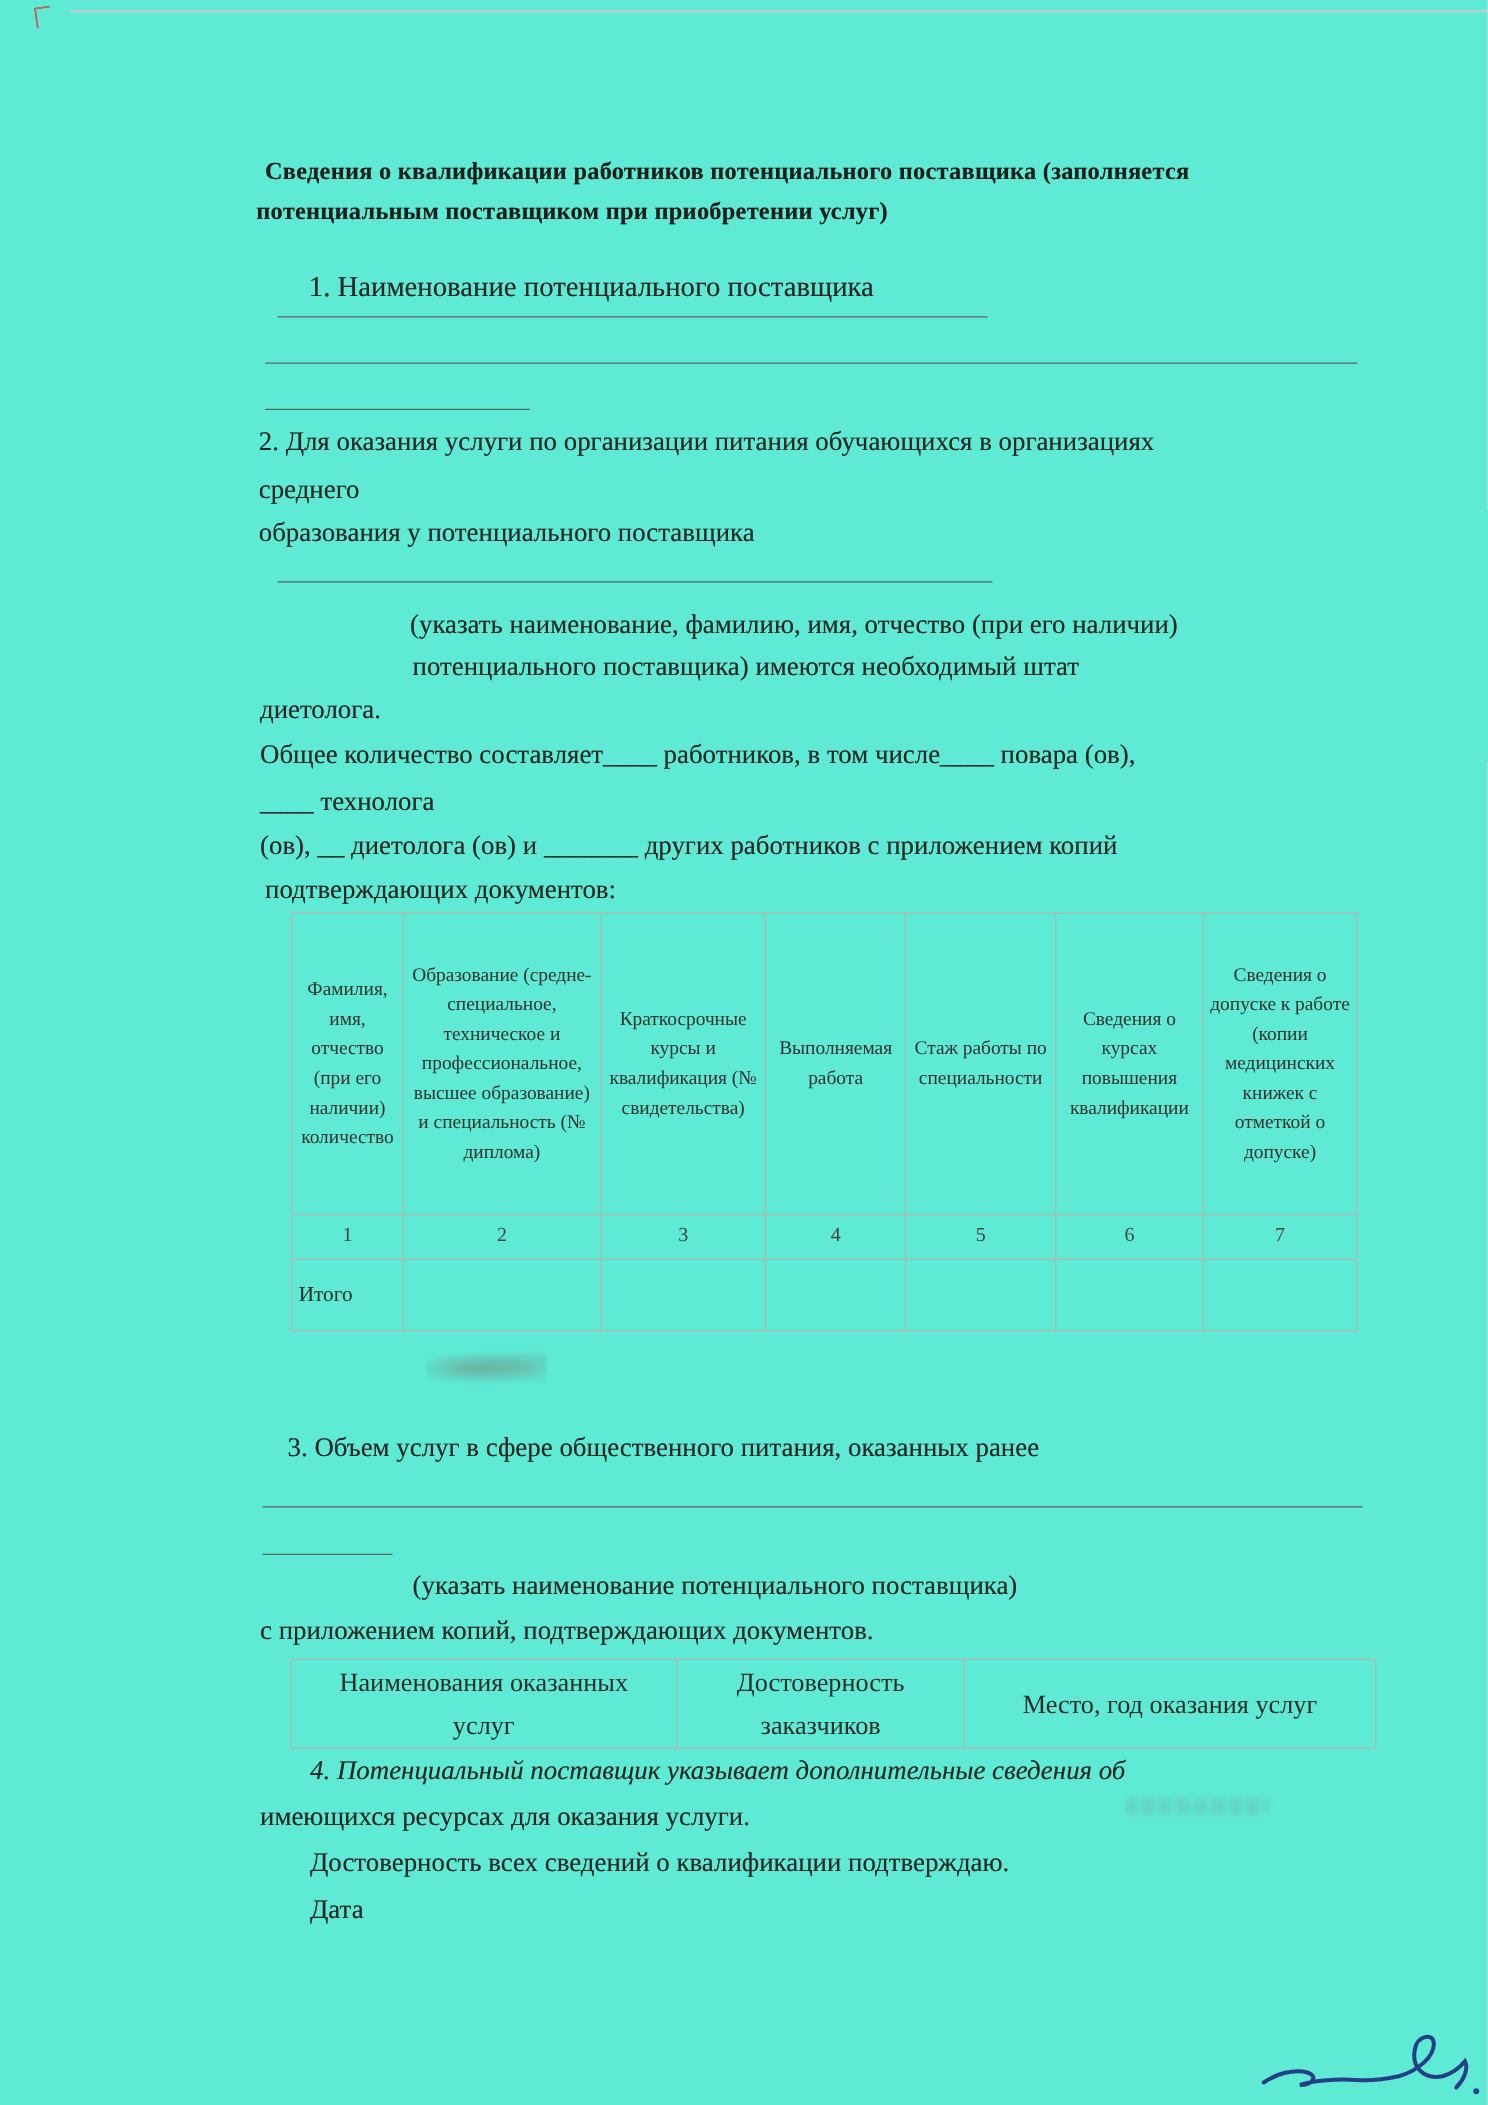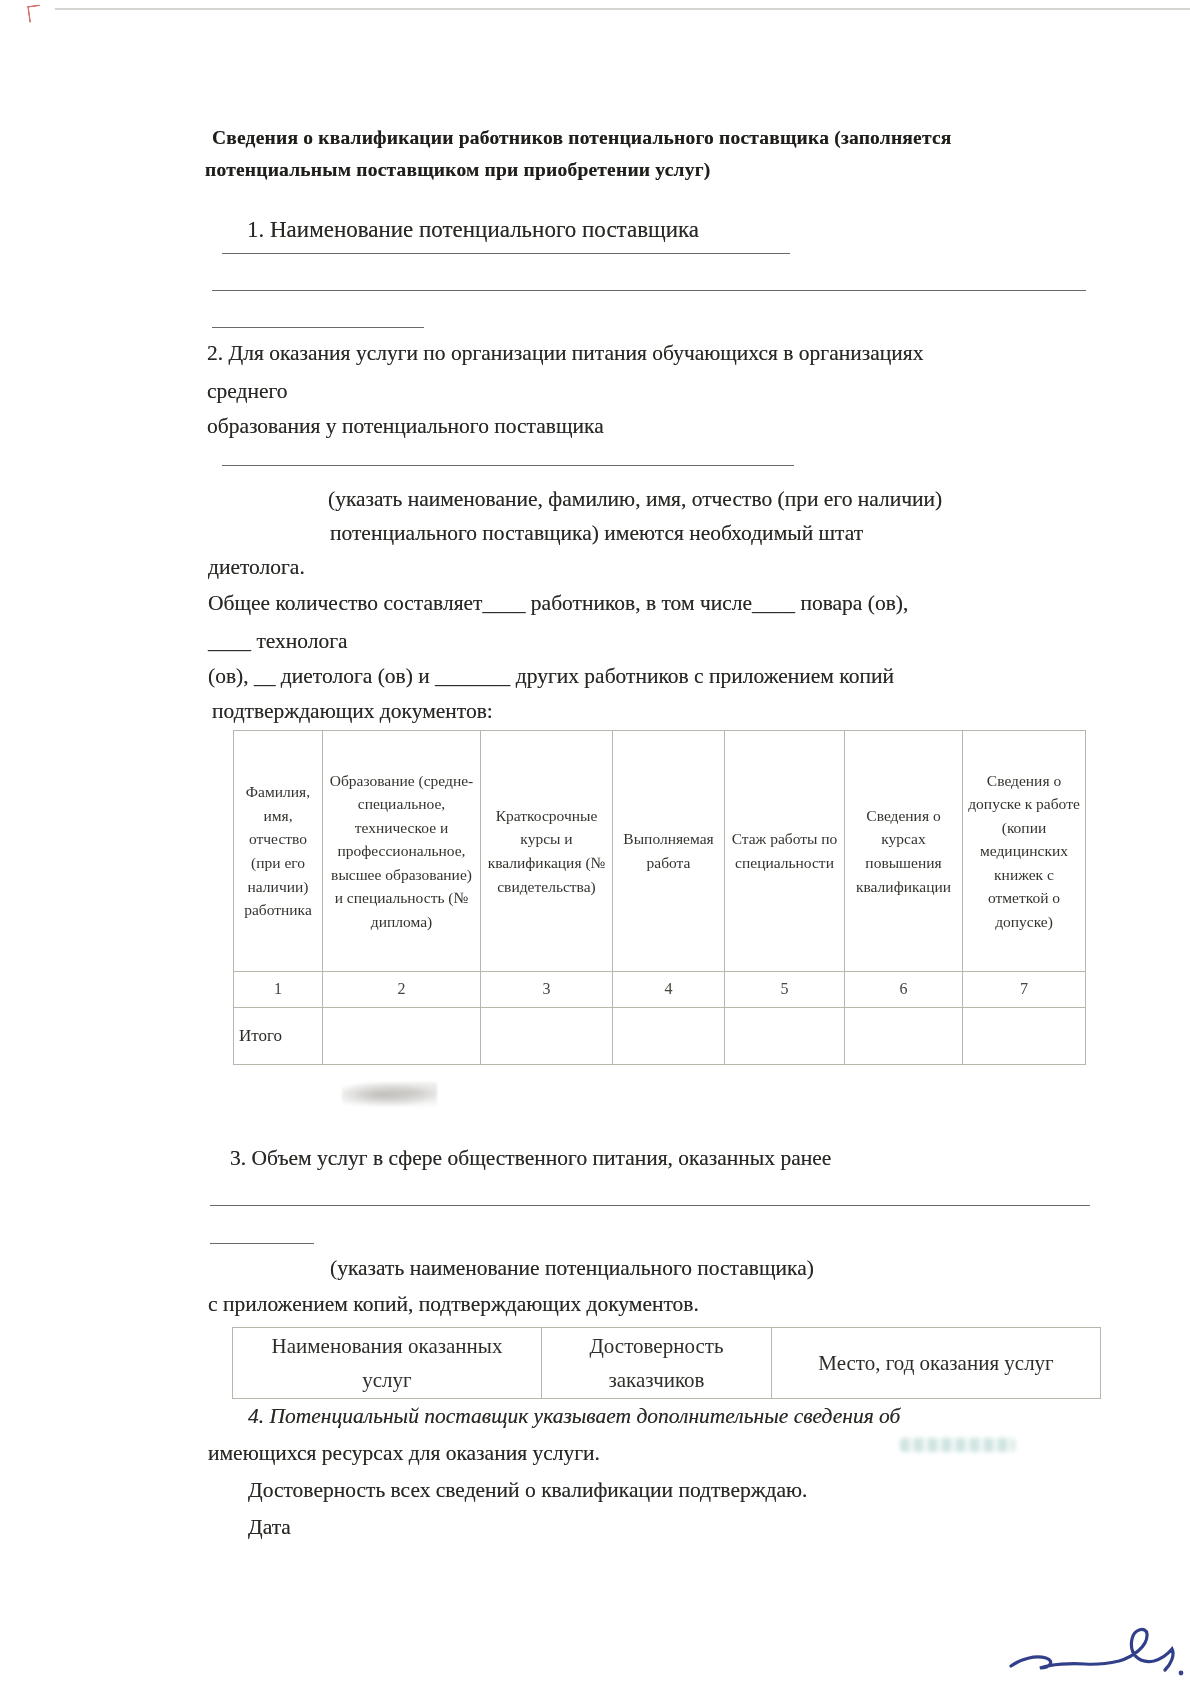--- a/index.html
+++ b/index.html
@@ -1,17 +1,17 @@
 <!DOCTYPE html>
 <html lang="ru"><head>
 <meta charset="utf-8">
 <style>
   html,body{margin:0;padding:0;background:#dcdcd8;}
   #page{
-    position:relative;width:1190px;height:1684px;background:#ffffff;
+    position:relative;width:1190px;height:1684px;background:#5eead4;
     font-family:"Liberation Serif","DejaVu Serif",serif;color:#292824;
     overflow:hidden;margin:0 auto;
   }
   .t{position:absolute;white-space:nowrap;font-size:21.5px;line-height:1.2;
      text-shadow:0 0 .5px rgba(45,44,40,.55);}
   .bold{font-weight:bold;font-size:19.5px;letter-spacing:.2px;color:#1f1e1a;}
   .big{font-size:23px;margin-top:28px;}
   .rule{position:absolute;height:0;border-top:1.7px solid #56554f;opacity:.88;}
 
   table{border-collapse:collapse;position:absolute;table-layout:fixed;
@@ -80,21 +80,21 @@
       <col style="width:89px">
         <col style="width:158px">
         <col style="width:132px">
       <col style="width:112px">
         <col style="width:120px">
         <col style="width:118px">
       <col style="width:123px">
     </colgroup>
     <tbody>
         <tr class="hdr">
-      <td>Фамилия, имя, отчество (при его наличии) работника</td>
+      <td>Фамилия, имя, отчество (при его наличии) количество</td>
       <td>Образование (средне-специальное, техническое и профессиональное, высшее образование) и специальность (№ диплома)</td>
       <td>Краткосрочные курсы и квалификация (№ свидетельства)</td>
       <td>Выполняемая работа</td>
       <td>Стаж работы по специальности</td>
       <td>Сведения о курсах повышения квалификации</td>
       <td>Сведения о допуске к работе (копии медицинских книжек с отметкой о допуске)</td>
     </tr>
     <tr class="num">
       <td>1</td>
       <td>2</td>

